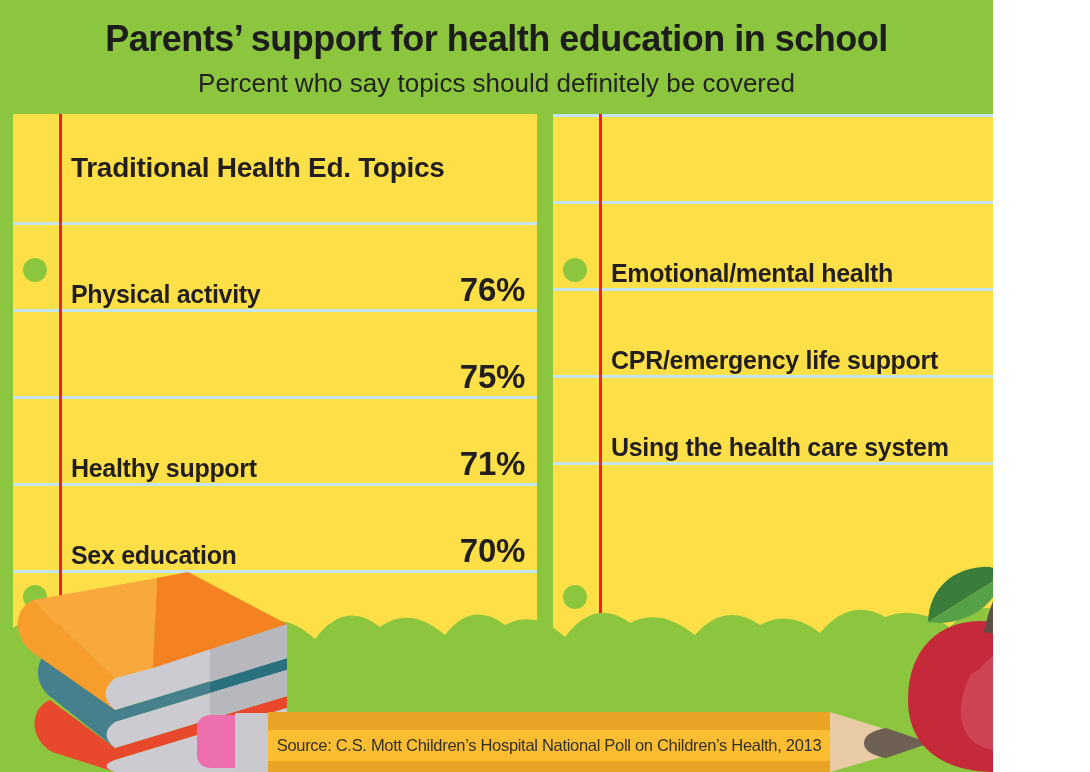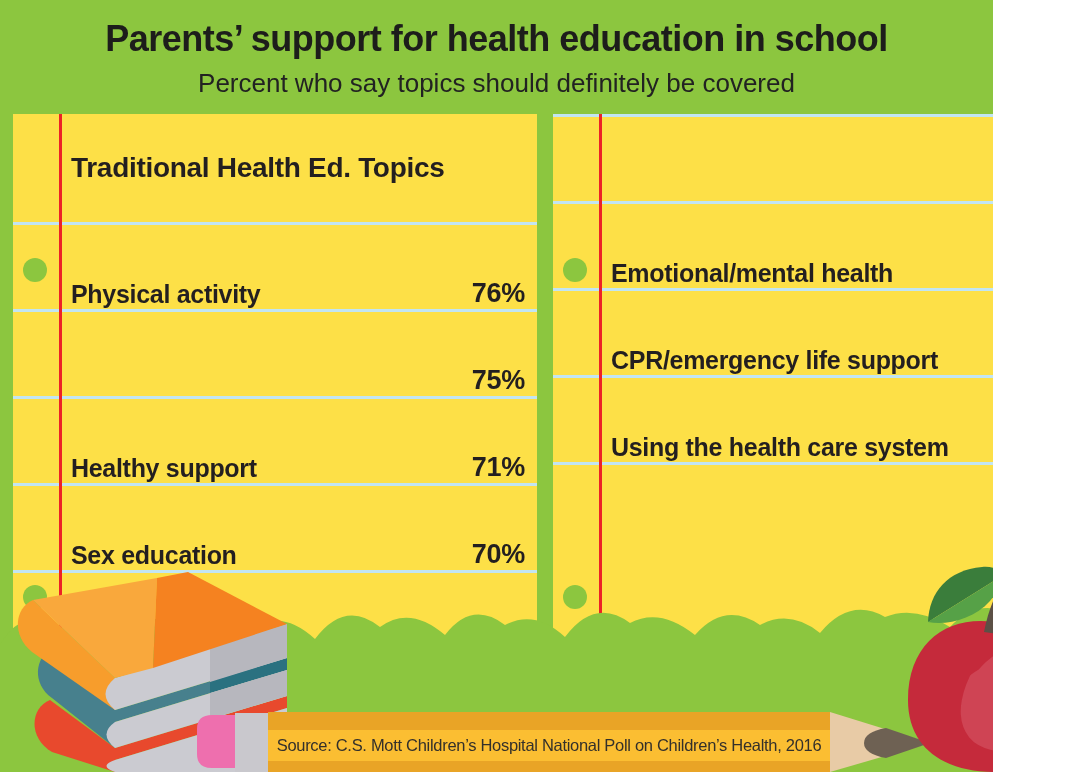--- a/index.html
+++ b/index.html
@@ -19,21 +19,21 @@
   .hole{position:absolute;left:10px;width:24px;height:24px;border-radius:50%;background:#8CC63F;z-index:4;}
   .hole.h1{top:144px;}
   .hole.h2{top:471px;}
 
   .card-header{height:108px;display:flex;align-items:center;padding-left:58px;
          font-size:28px;font-weight:bold;color:#231F20;letter-spacing:-0.3px;}
   .row{height:87px;box-sizing:border-box;border-top:3px solid #C2E5F2;
          display:flex;align-items:flex-end;padding-left:58px;padding-right:12px;
          font-size:25px;font-weight:bold;color:#231F20;letter-spacing:-0.3px;}
   .row .label{white-space:nowrap;}
-  .row .value{margin-left:auto;font-size:27px;}
+  .row .value{margin-left:auto;font-size:33px;}
   .end-line{height:0;border-top:3px solid #C2E5F2;}
 
   .deco{position:absolute;left:0;top:0;z-index:5;pointer-events:none;}
 
   .source-bar{position:absolute;left:268px;top:729px;width:562px;height:32px;z-index:6;
       display:flex;align-items:center;justify-content:center;
       font-size:16.5px;letter-spacing:-0.3px;color:#33302B;}
 </style>
 </head>
 <body>
@@ -133,15 +133,15 @@
 
     <g>
       <path fill="#C52A3B" d="M908,700 C908,642 948,615 995,622 C1042,615 1082,642 1082,700 C1082,748 1046,772 995,772 C944,772 908,748 908,700 Z"></path>
       <ellipse cx="1052" cy="668" rx="108" ry="60" fill="#CF4454" transform="rotate(-40 1052 668)" clip-path="url(#appleClip)"></ellipse>
       <path fill="#3A7D3B" d="M928,622 C929,592 948,570 982,567 C996,566 1003,571 1002,576 L928,622 Z"></path>
       <path fill="#56A147" d="M928,622 C946,626 974,619 990,601 C998,592 1002,582 1002,576 L928,622 Z"></path>
       <path fill="#5C5046" d="M984,632 C988,612 994,596 1001,587 L1016,592 C1008,602 1001,618 999,634 Z"></path>
     </g>
   </svg>
 
-  <div class="source-bar">Source: C.S. Mott Children’s Hospital National Poll on Children’s Health, 2016</div>
+  <div class="source-bar">Source: C.S. Mott Children’s Hospital National Poll on Children’s Health, 2013</div>
 
 </div>
 
 </body></html>

